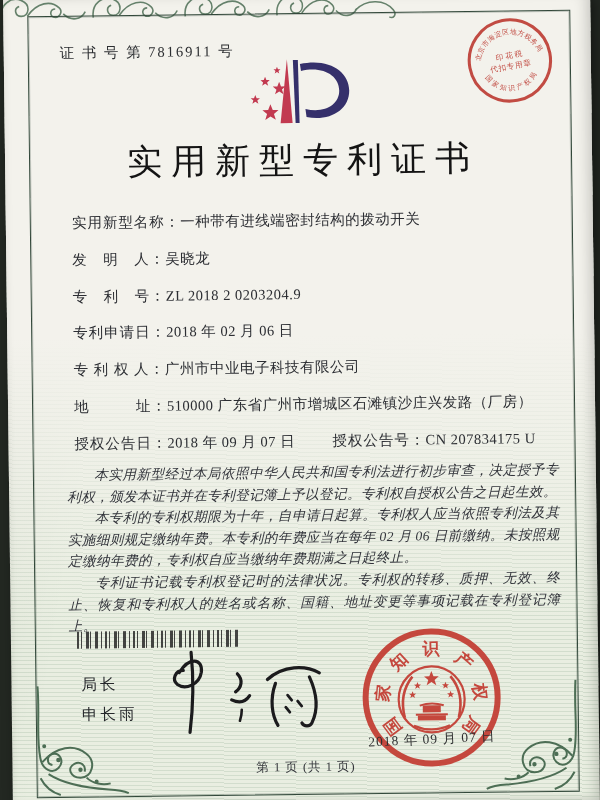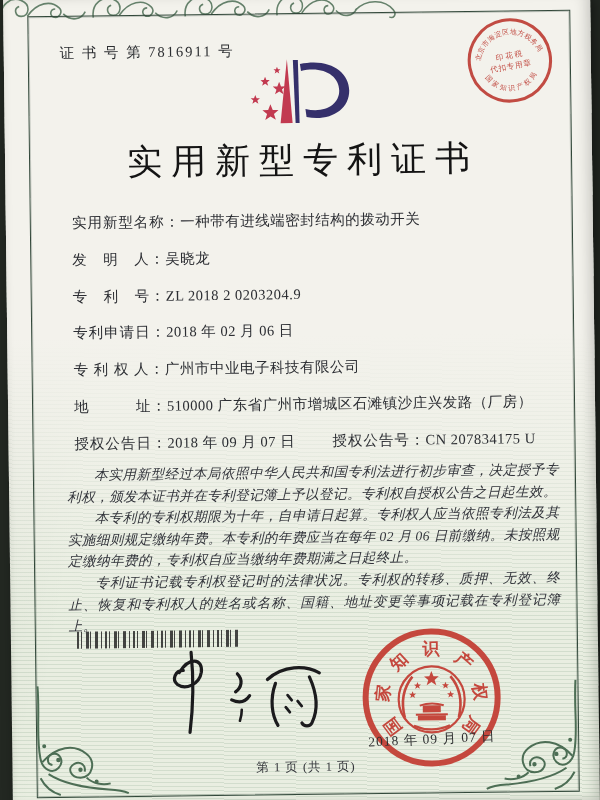--- a/index.html
+++ b/index.html
@@ -196,20 +196,24 @@
   </div>
 
   <div class="paras">
     <p>本实用新型经过本局依照中华人民共和国专利法进行初步审查，决定授予专利权，颁发本证书并在专利登记簿上予以登记。专利权自授权公告之日起生效。</p>
     <p>本专利的专利权期限为十年，自申请日起算。专利权人应当依照专利法及其实施细则规定缴纳年费。本专利的年费应当在每年 02 月 06 日前缴纳。未按照规定缴纳年费的，专利权自应当缴纳年费期满之日起终止。</p>
     <p>专利证书记载专利权登记时的法律状况。专利权的转移、质押、无效、终止、恢复和专利权人的姓名或名称、国籍、地址变更等事项记载在专利登记簿上。</p>
   </div>
 
   <div class="barcode"></div>
 
+  <div class="sig-block">
+    <div>局长</div>
+    <div>申长雨</div>
+  </div>
 
   <svg class="signature" viewBox="0 0 190 100">
     <g fill="none" stroke="#1b1b1d" stroke-width="3.2" stroke-linecap="round">
       <path d="M30,28 C40,12 54,14 52,28 C50,40 36,46 28,40 C22,35 26,26 34,26"></path>
       <path d="M42,8 C44,30 44,58 40,88"></path>
       <path d="M88,30 C94,36 92,44 86,48"></path>
       <path d="M82,56 C90,60 96,58 100,52"></path>
       <path d="M92,66 C92,70 91,74 90,77" stroke-width="2.6"></path>
       <path d="M118,36 C134,22 156,22 170,30"></path>
       <path d="M126,40 C120,56 122,72 128,82"></path>

